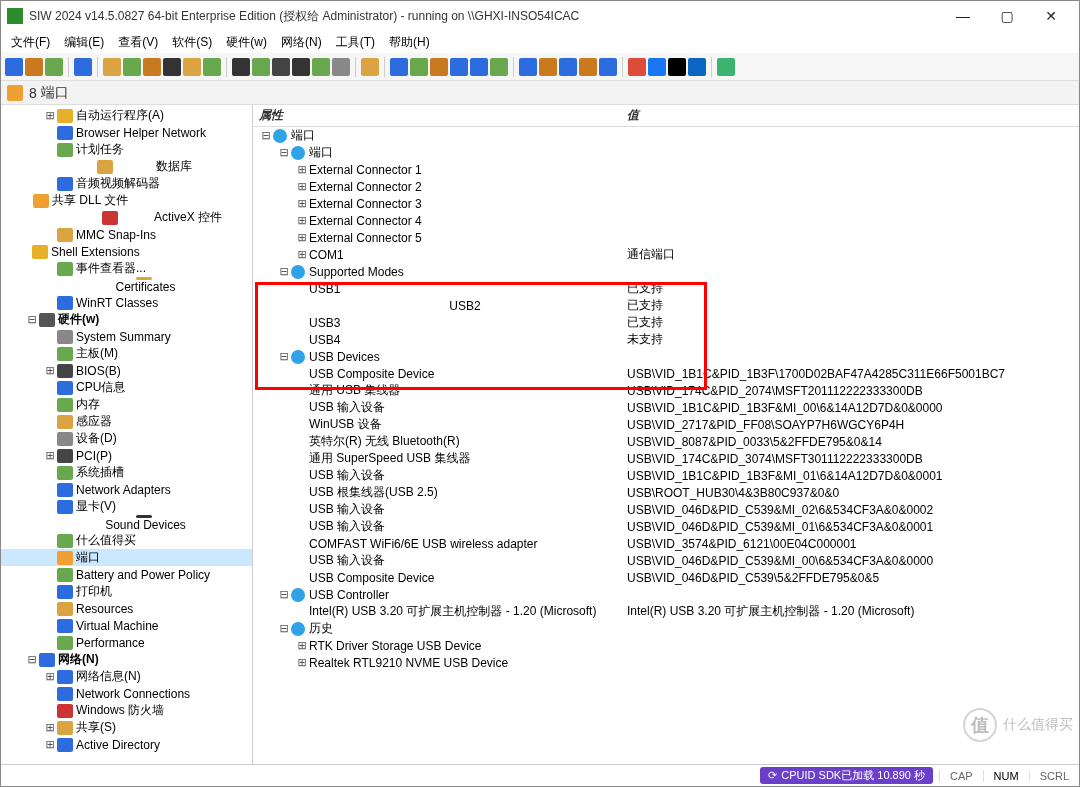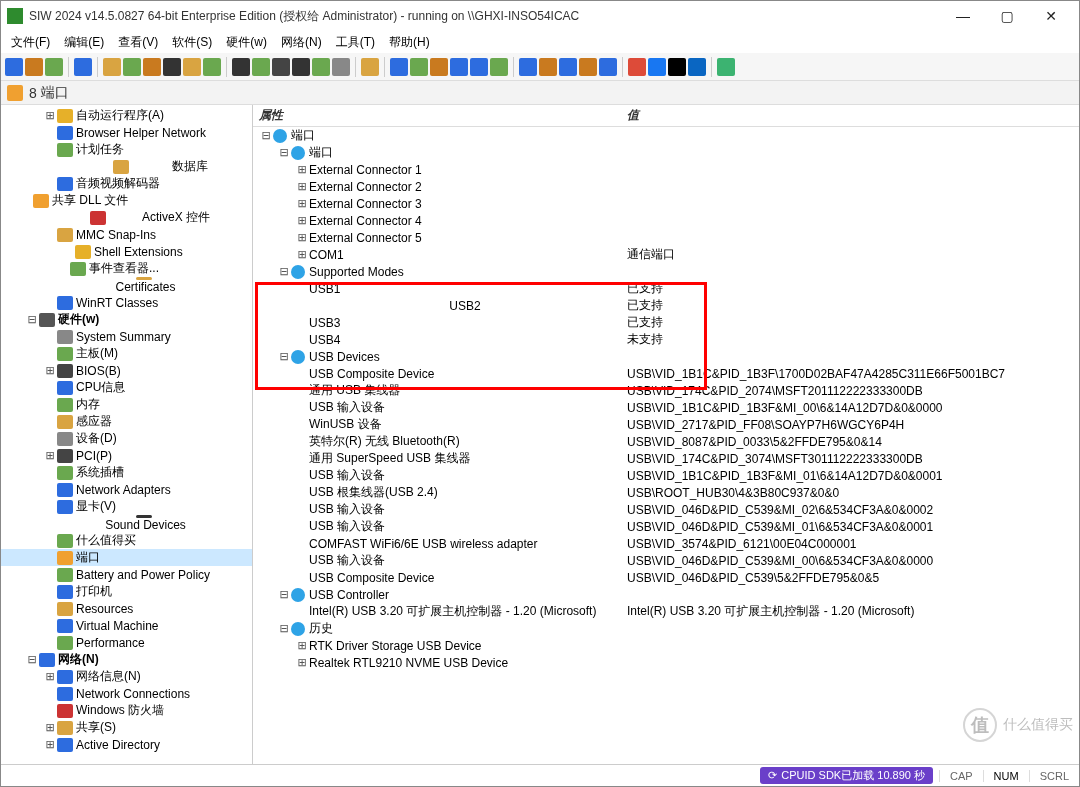--- a/index.html
+++ b/index.html
@@ -130,51 +130,51 @@
         <div class="tree-row" style="padding-left: 42px;">
           <span class="exp"></span>
           <span class="ico" style="background: rgb(45, 108, 223);"></span>
           <span class="lbl">Browser Helper Network</span>
         </div>
         <div class="tree-row" style="padding-left: 42px;">
           <span class="exp"></span>
           <span class="ico" style="background: rgb(106, 168, 79);"></span>
           <span class="lbl">计划任务</span>
         </div>
-        <div class="tree-row" style="padding-left: 58px; gap: 40px;">
+        <div class="tree-row" style="padding-left: 42px; gap: 40px;">
           <span class="exp"></span>
           <span class="ico" style="background: rgb(217, 164, 65);"></span>
           <span class="lbl">数据库</span>
         </div>
         <div class="tree-row" style="padding-left: 42px;">
           <span class="exp"></span>
           <span class="ico" style="background: rgb(45, 108, 223);"></span>
           <span class="lbl">音频视频解码器</span>
         </div>
         <div class="tree-row" style="padding-left: 18px;">
           <span class="exp"></span>
           <span class="ico" style="background: rgb(240, 160, 48);"></span>
           <span class="lbl">共享 DLL 文件</span>
         </div>
-        <div class="tree-row" style="padding-left: 42px; gap: 33px;">
+        <div class="tree-row" style="padding-left: 54px; gap: 33px;">
           <span class="exp"></span>
           <span class="ico" style="background: rgb(204, 51, 51);"></span>
           <span class="lbl">ActiveX 控件</span>
         </div>
         <div class="tree-row" style="padding-left: 42px;">
           <span class="exp"></span>
           <span class="ico" style="background: rgb(217, 164, 65);"></span>
           <span class="lbl">MMC Snap-Ins</span>
         </div>
-        <div class="tree-row" style="padding-left: 60px;">
+        <div class="tree-row" style="padding-left: 17px;">
           <span class="exp"></span>
           <span class="ico" style="background: rgb(230, 176, 41);"></span>
           <span class="lbl">Shell Extensions</span>
         </div>
-        <div class="tree-row" style="padding-left: 55px;">
+        <div class="tree-row" style="padding-left: 42px;">
           <span class="exp"></span>
           <span class="ico" style="background: rgb(106, 168, 79);"></span>
           <span class="lbl">事件查看器...</span>
         </div>
         <div class="tree-row" style="padding-left: 42px; flex-direction: column;">
           <span class="exp"></span>
           <span class="ico" style="background: rgb(217, 164, 65);"></span>
           <span class="lbl">Certificates</span>
         </div>
         <div class="tree-row" style="padding-left: 42px;">
@@ -466,21 +466,21 @@
           <div class="grow">
             <div class="gkey" style="padding-left: 42px;">
               <span class="gexp"></span>
               <span>USB 输入设备</span>
             </div>
             <div class="gval">USB\VID_1B1C&amp;PID_1B3F&amp;MI_01\6&amp;14A12D7D&amp;0&amp;0001</div>
           </div>
           <div class="grow">
             <div class="gkey" style="padding-left: 42px;">
               <span class="gexp"></span>
-              <span>USB 根集线器(USB 2.4)</span>
+              <span>USB 根集线器(USB 2.5)</span>
             </div>
             <div class="gval">USB\ROOT_HUB30\4&amp;3B80C937&amp;0&amp;0</div>
           </div>
           <div class="grow">
             <div class="gkey" style="padding-left: 42px;">
               <span class="gexp"></span>
               <span>USB 输入设备</span>
             </div>
             <div class="gval">USB\VID_046D&amp;PID_C539&amp;MI_02\6&amp;534CF3A&amp;0&amp;0002</div>
           </div>

